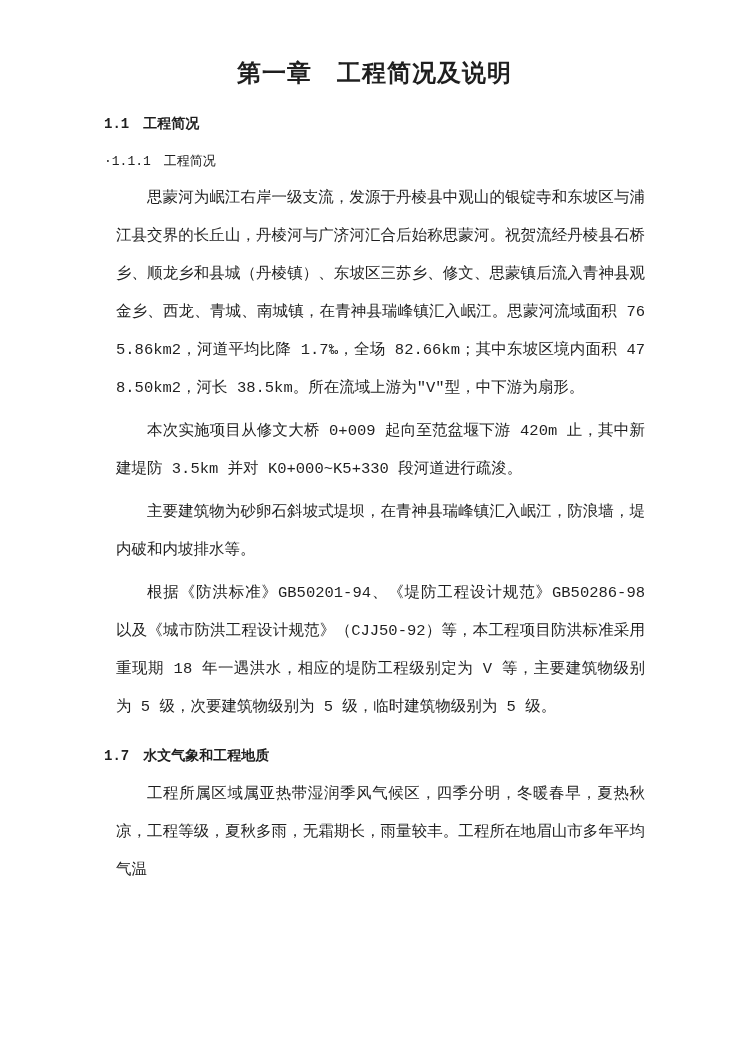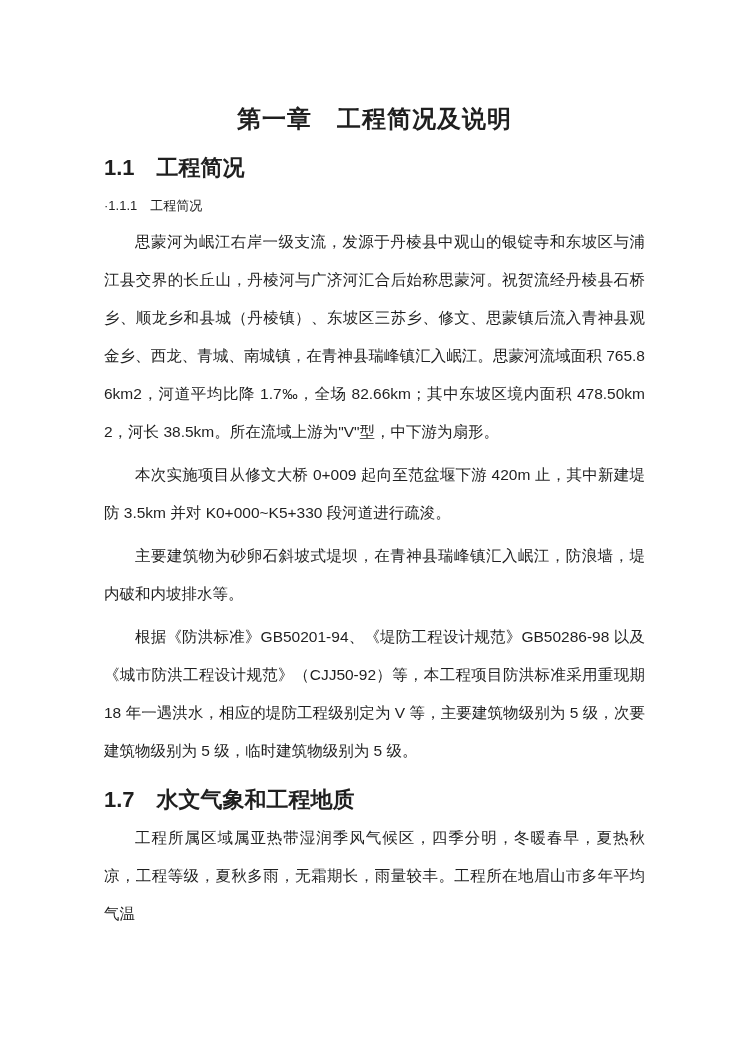--- a/index.html
+++ b/index.html
@@ -7,47 +7,47 @@
     padding: 0;
     background: #ffffff;
   }
   .page {
     position: relative;
     width: 744px;
     height: 1052px;
     margin: 0 auto;
     background: #ffffff;
     box-sizing: border-box;
-    padding: 100px 99px 0 104px;
+    padding: 56px 99px 0 104px;
     color: #1f1f1f;
-    font-family: Liberation Sans, sans-serif;
+    font-family: Liberation Mono, monospace;
     overflow: hidden;
   }
   .chapter-title {
     margin: 0;
     font-size: 24px;
     line-height: 38px;
     font-weight: bold;
     text-align: center;
     letter-spacing: 1px;
   }
   .h2 {
     margin: 16px 0 0 0;
-    font-size: 22px;
+    font-size: 14px;
     line-height: 28px;
     font-weight: bold;
   }
   .h3 {
     margin: 12px 0 0 0;
     font-size: 13px;
     line-height: 24px;
     font-weight: normal;
   }
   .para {
-    margin: 5px 0 0 0;
+    margin: 5px 0 0 12px;
     font-size: 15.5px;
     line-height: 38px;
     text-align: justify;
     text-indent: 2em;
     word-break: break-all;
   }
 </style>
 </head>
 <body>
 

